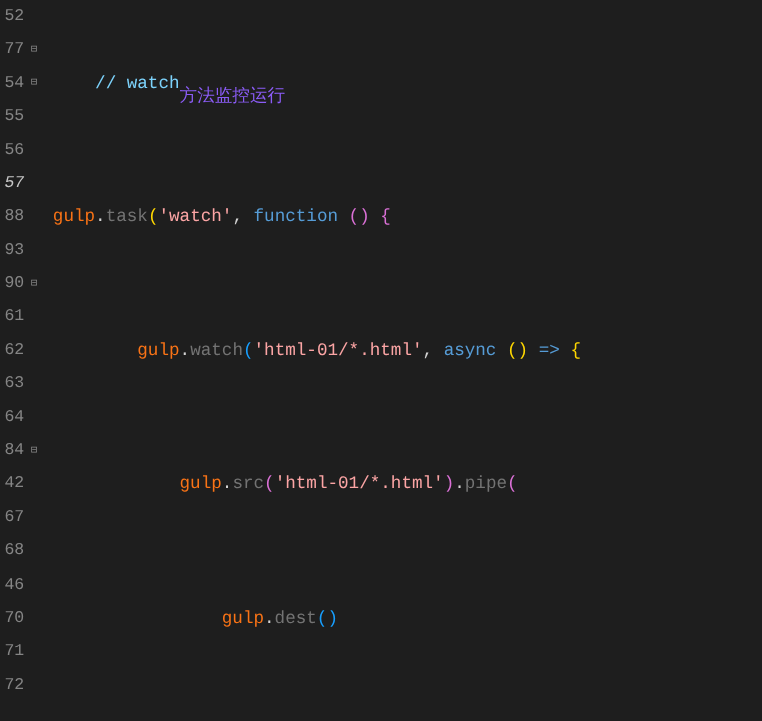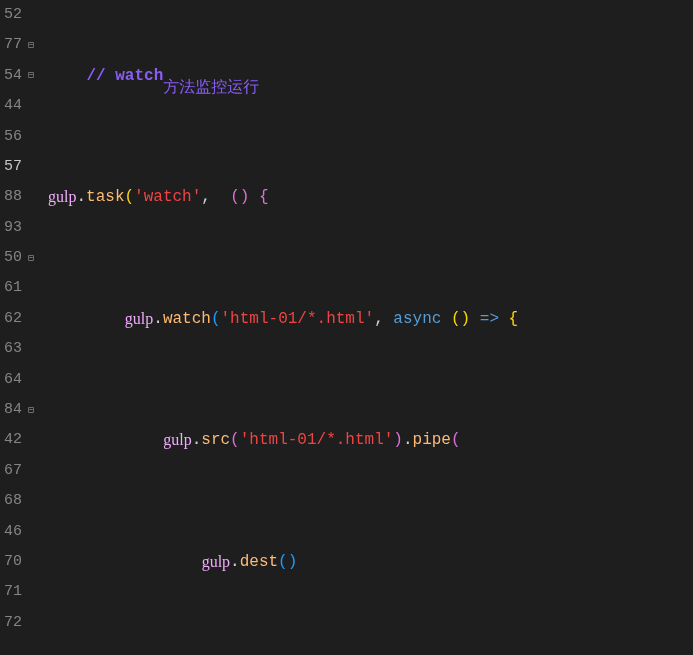--- a/index.html
+++ b/index.html
@@ -27,40 +27,40 @@
     font-size: 15px;
     flex-shrink: 0;
   }
   .gutter .ln {
     display: flex;
     align-items: center;
     justify-content: flex-end;
     height: 30.4px;
     gap: 4px;
   }
-  .gutter .ln.active { color: #c6c6c6; }
+  .gutter .ln.active { color: #c6c6c6; font-style: italic; }
   .fold {
     width: 10px;
     display: inline-block;
     text-align: center;
     color: #858585;
     font-size: 10px;
     cursor: pointer;
   }
   .code {
     padding-left: 4px;
     white-space: pre;
     position: relative;
   }
   .code .row { height: 30.4px; display:flex; align-items:center; }
-  .tok-comment { color: #8b5cf6; font-weight: bold; }
-  .tok-var { color: #f0abfc; font-family: Liberation Serif, serif; }
-  .tok-prop { color: #fdba74; }
+  .tok-comment { color: #7dd3fc; }
+  .tok-var { color: #f97316; }
+  .tok-prop { color: #737373; }
   .tok-keyword { color: #569cd6; }
-  .tok-string { color: #ef4444; }
+  .tok-string { color: #fca5a5; }
   .tok-punc { color: #d4d4d4; }
   .tok-brace-y { color: #ffd700; }
   .tok-brace-p { color: #da70d6; }
   .tok-brace-b { color: #179fff; }
   .tok-cn { color: #8b5cf6; margin-top: 24px; }
 </style>
 </head>
 <body>
 
 <div class="editor">
@@ -71,41 +71,41 @@
       </div>
     <div class="ln">
         <span>77</span>
         <span class="fold">⊟</span>
       </div>
     <div class="ln">
         <span>54</span>
         <span class="fold">⊟</span>
       </div>
     <div class="ln">
-        <span>44</span>
+        <span>55</span>
         <span class="fold"></span>
       </div>
     <div class="ln">
         <span>56</span>
         <span class="fold"></span>
       </div>
     <div class="ln active">
         <span>57</span>
         <span class="fold"></span>
       </div>
     <div class="ln">
         <span>88</span>
         <span class="fold"></span>
       </div>
     <div class="ln">
         <span>93</span>
         <span class="fold"></span>
       </div>
     <div class="ln">
-        <span>50</span>
+        <span>90</span>
         <span class="fold">⊟</span>
       </div>
     <div class="ln">
         <span>61</span>
         <span class="fold"></span>
       </div>
     <div class="ln">
         <span>62</span>
         <span class="fold"></span>
       </div>
@@ -147,21 +147,21 @@
       </div>
     <div class="ln">
         <span>72</span>
         <span class="fold"></span>
       </div>
   </div>
 
   <div class="code">
     <div class="row"><span class="tok-punc">    </span><span class="tok-comment">// watch</span><span class="tok-cn">方法监控运行</span></div>
 
-    <div class="row"><span class="tok-var">gulp</span><span class="tok-punc">.</span><span class="tok-prop">task</span><span class="tok-brace-y">(</span><span class="tok-string">'watch'</span><span class="tok-punc">, </span><span> </span><span class="tok-brace-p">()</span><span> </span><span class="tok-brace-p">{</span></div>
+    <div class="row"><span class="tok-var">gulp</span><span class="tok-punc">.</span><span class="tok-prop">task</span><span class="tok-brace-y">(</span><span class="tok-string">'watch'</span><span class="tok-punc">, </span><span class="tok-keyword">function</span><span> </span><span class="tok-brace-p">()</span><span> </span><span class="tok-brace-p">{</span></div>
 
     <div class="row"><span>        </span><span class="tok-var">gulp</span><span class="tok-punc">.</span><span class="tok-prop">watch</span><span class="tok-brace-b">(</span><span class="tok-string">'html-01/*.html'</span><span class="tok-punc">, </span><span class="tok-keyword">async</span><span> </span><span class="tok-brace-y">()</span><span class="tok-keyword"> =&gt; </span><span class="tok-brace-y">{</span></div>
 
     <div class="row"><span>            </span><span class="tok-var">gulp</span><span class="tok-punc">.</span><span class="tok-prop">src</span><span class="tok-brace-p">(</span><span class="tok-string">'html-01/*.html'</span><span class="tok-brace-p">)</span><span class="tok-punc">.</span><span class="tok-prop">pipe</span><span class="tok-brace-p">(</span></div>
 
     <div class="row"><span>                </span><span class="tok-var">gulp</span><span class="tok-punc">.</span><span class="tok-prop">dest</span><span class="tok-brace-b">(</span><span class="tok-brace-b">)</span></div>
 
     
 
     

